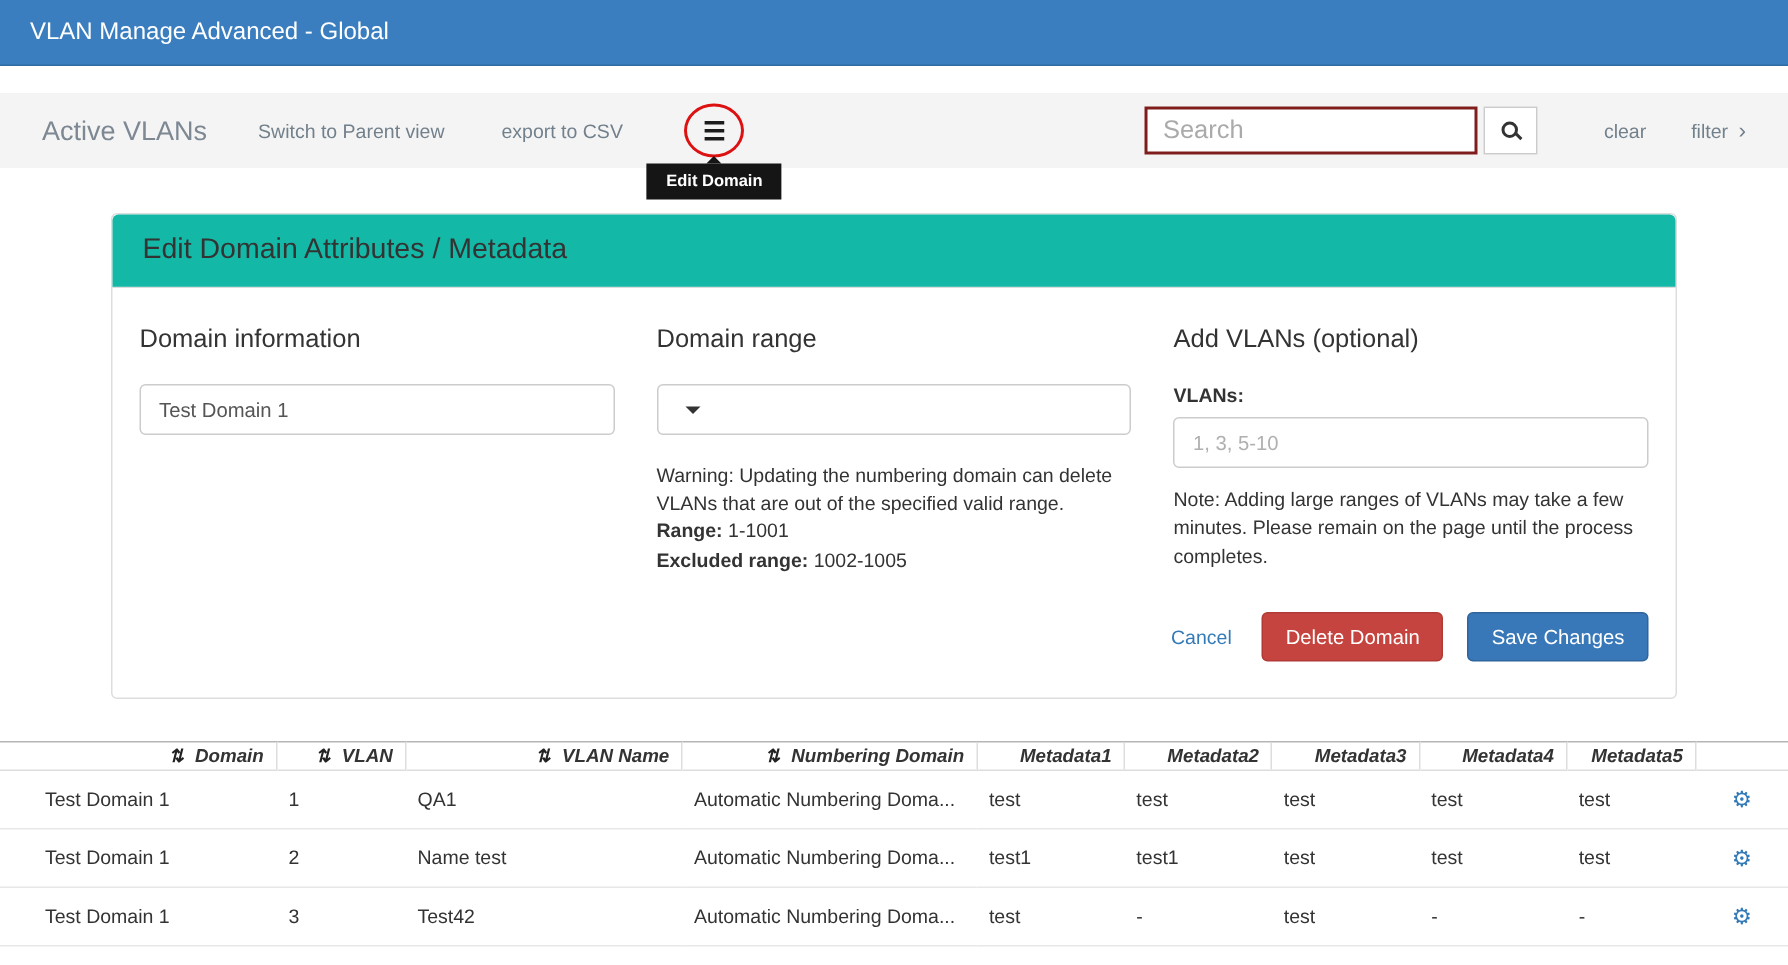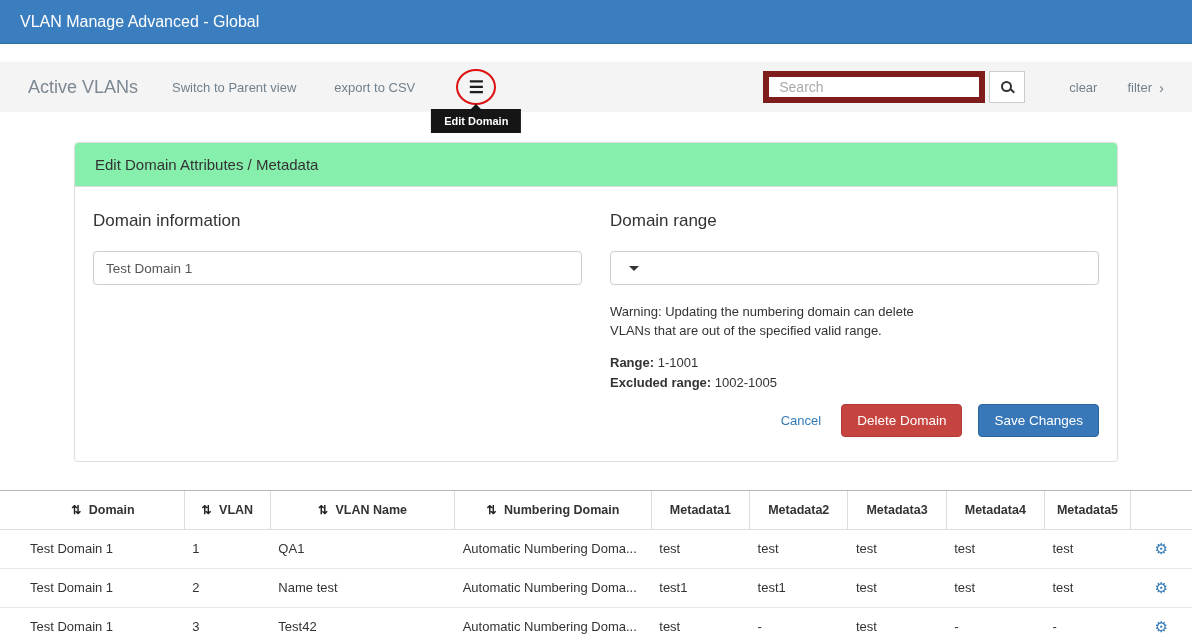--- a/index.html
+++ b/index.html
@@ -44,22 +44,22 @@
   }
   .tooltip::before {
     content:""; position:absolute; top:-5px; left:50%; margin-left:-5px;
     border-left:5px solid transparent; border-right:5px solid transparent;
     border-bottom:5px solid #151515;
   }
 
   .spacer { flex:1; }
   .search-group { display:flex; align-items:center; }
   .search-input {
-    width:222px; height:32px; border:6px solid #7f1d1d; background:#fff;
-    padding:0 10px; font-size:14px; color:#555; outline:none;
+    width:222px; height:32px; border:2px solid #7f1d1d; background:#fff;
+    padding:0 10px; font-size:17px; color:#555; outline:none;
     font-family:inherit;
   }
   .search-input::placeholder { color:#aaa; }
   .search-btn {
     width:36px; height:32px; border:1px solid #ccc; background:#fff;
     margin-left:4px; display:flex; align-items:center; justify-content:center;
     cursor:pointer; padding:0;
   }
   .search-ico { position:relative; width:15px; height:15px; display:inline-block; }
   .search-ico::before {
@@ -72,22 +72,22 @@
   }
   .clear-link { margin-left:44px; }
   .filter-link { margin-left:30px; display:inline-flex; align-items:center; }
   .chev { margin-left:7px; font-size:15px; line-height:1; }
 
   
   .panel {
     margin:30px 74px 0; border:1px solid #ddd; border-radius:4px; background:#fff;
   }
   .panel-heading {
-    background:#86efac; border-bottom:1px solid #ddd; border-radius:4px 4px 0 0;
-    padding:13px 20px; font-size:15px; color:#333;
+    background:#14b8a6; border-bottom:1px solid #ddd; border-radius:4px 4px 0 0;
+    padding:13px 20px; font-size:19px; color:#333;
   }
   .panel-body { padding:14px 18px 24px; }
   .cols { display:flex; gap:28px;justify-content:space-between; }
   .col { flex:1; min-width:0; }
   .col h2 { font-size:17px; font-weight:normal; color:#333; margin:10px 0 20px; }
   .field-label { display:block; font-size:13px; font-weight:bold; margin-bottom:7px; color:#333; }
   .text-input {
     width:100%; height:34px; border:1px solid #ccc; border-radius:4px;
     padding:6px 12px; font-size:13.5px; color:#555; font-family:inherit; outline:none;
   }
@@ -97,40 +97,40 @@
     padding:6px 10px 6px 12px; font-size:13.5px; color:#333; background:#fff;
     display:flex; align-items:center; justify-content:space-between; cursor:pointer;
   }
   .select .sel-text { white-space:nowrap; overflow:hidden; }
   .caret {
     flex:0 0 auto; width:0; height:0; margin-left:6px;
     border-left:5px solid transparent; border-right:5px solid transparent;
     border-top:5px solid #333;
   }
   .warning { font-size:13px; color:#333; margin:18px 0 0; line-height:1.45; max-width:330px; }
-  .range-line { font-size:13px; margin-top:14px; }
+  .range-line { font-size:13px; }
   .range-line + .range-line { margin-top:5px; }
   .range-line b { font-weight:bold; }
   .note { font-size:13px; margin-top:12px; line-height:1.45; max-width:320px; color:#333; }
 
   .actions { display:flex; justify-content:flex-end; align-items:center; margin-top:14px; }
   .cancel { color:#337ab7; font-size:13px; margin-right:20px; cursor:pointer;margin-left:28px; }
   .btn {
     border-radius:4px; font-size:13.5px; padding:8px 15px; color:#fff;
     border:1px solid transparent; cursor:pointer; font-family:inherit;
   }
   .btn-danger { background:#c5443f; border-color:#b23a36; margin-right:16px;text-align:right; }
   .btn-primary { background:#3878b8; border-color:#2e659e; }
 
   
   .table-wrap { margin-top:28px; }
   table { width:100%; border-collapse:collapse; table-layout:fixed; }
   thead th {
-    font-size:12.5px; text-align:center; padding:12px 8px; color:#333;
-    border-top:1px solid #b5b5b5; border-bottom:1px solid #ddd;
+    font-size:12.5px; text-align:right; padding:2px 8px; color:#333;
+    border-top:1px solid #b5b5b5; border-bottom:1px solid #ddd;font-style:italic;
   }
   thead th + th { border-left:1px solid #ddd; }
   th:first-child, td:first-child { padding-left:30px; }
   tbody td {
     font-size:13px; padding:10px 8px; color:#333;
     border-bottom:1px solid #e7e7e7; overflow:hidden; white-space:nowrap;
   }
   .sort-ico { margin-right:4px; font-size:12px; color:#222; }
   .gear-cell { text-align:center; }
   .gear { color:#337ab7; font-size:15px; cursor:pointer; }
@@ -188,20 +188,26 @@
         <div class="range-line">
           <b>Range:</b>
           <span>1-1001</span>
         </div>
         <div class="range-line">
           <b>Excluded range:</b>
           <span>1002-1005</span>
         </div>
       </div>
 
+      <div class="col">
+        <h2>Add VLANs (optional)</h2>
+        <label class="field-label">VLANs:</label>
+        <input class="text-input" type="text" placeholder="1, 3, 5-10" style="">
+        <p class="note">Note: Adding large ranges of VLANs may take a few minutes. Please remain on the page until the process completes.</p>
+      </div>
     </div>
     <div class="actions">
       <a class="cancel">Cancel</a>
       <button class="btn btn-danger">Delete Domain</button>
       <button class="btn btn-primary">Save Changes</button>
     </div>
   </div>
 </div>
 
 <div class="table-wrap">

